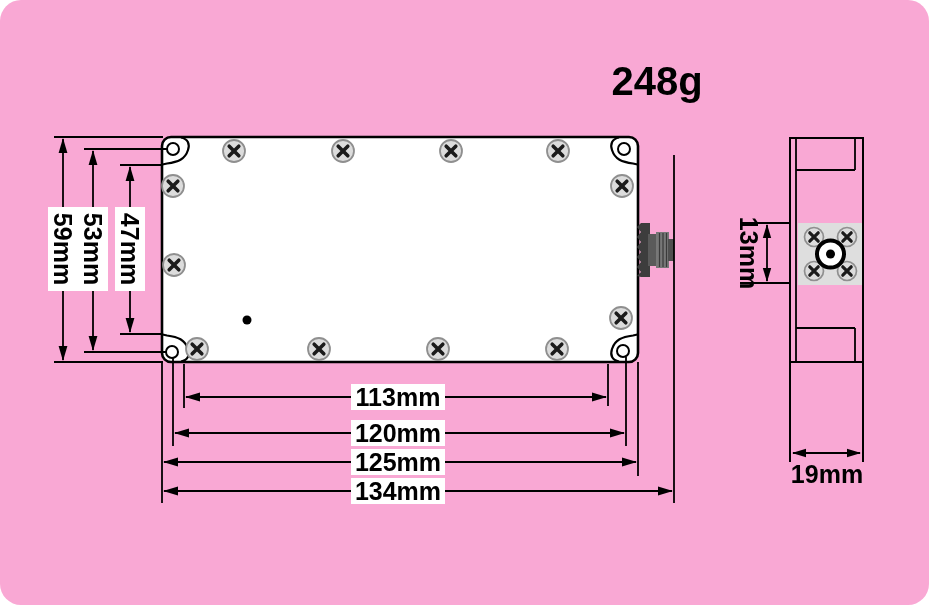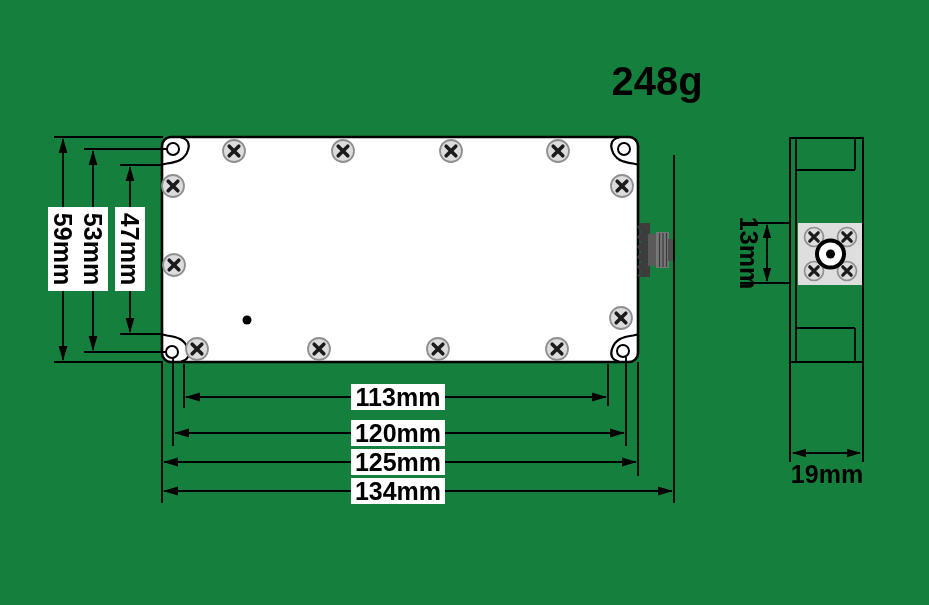--- a/index.html
+++ b/index.html
@@ -1,22 +1,23 @@
 <!DOCTYPE html>
 <html><head>
 <meta charset="utf-8">
 <style>
   html, body { margin: 0; padding: 0; background: #ffffff; }
   .stage {
     position: relative;
     width: 929px;
     height: 605px;
-    background: #15803d;
+    background: #f9a8d4;
     overflow: hidden;
     font-family: "Liberation Sans", sans-serif;
+    border-radius: 21px;
   }
   svg text {
     font-family: "Liberation Sans", "DejaVu Sans", sans-serif;
     font-weight: bold;
     fill: #000000;
   }
   .dim-label { font-size: 25px; }
   .weight-label { font-size: 40px; }
 </style>
 </head>

